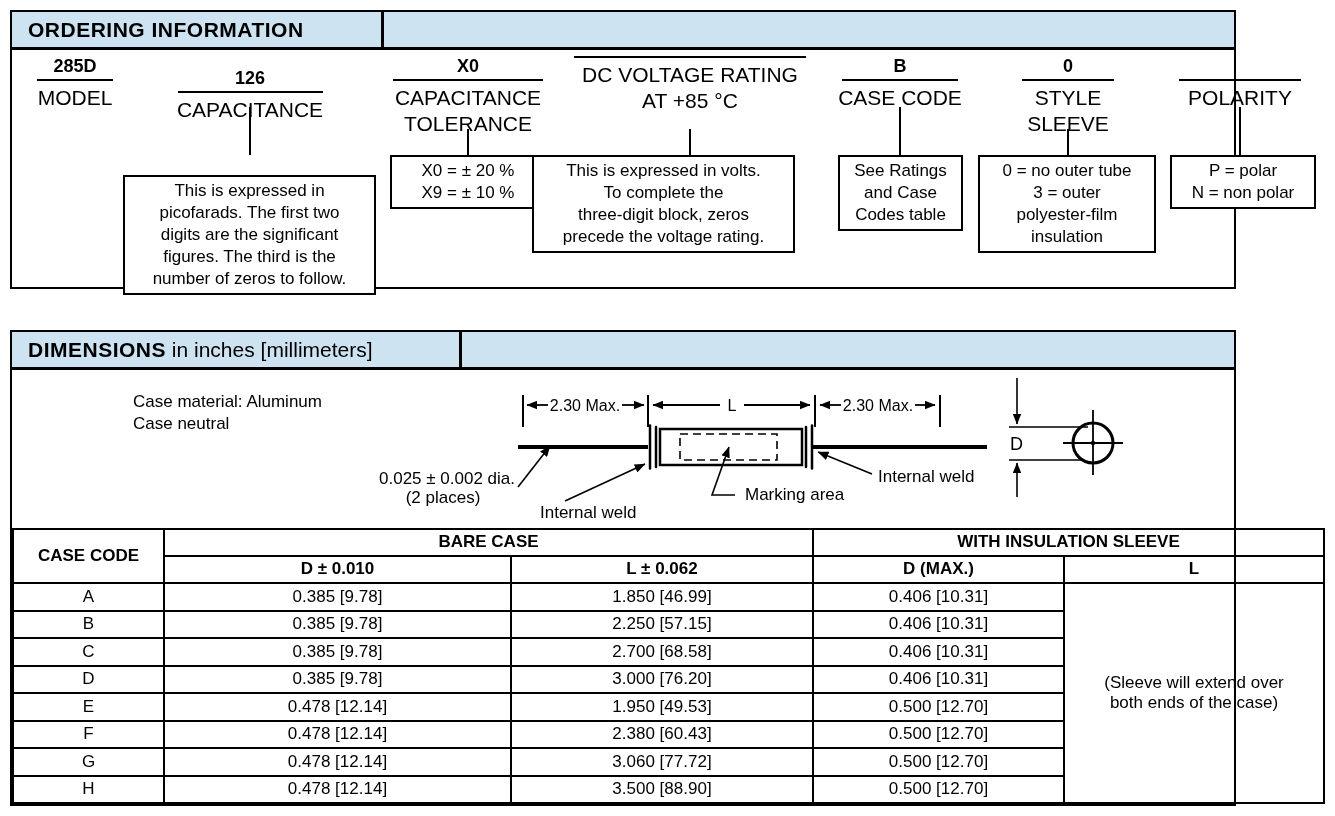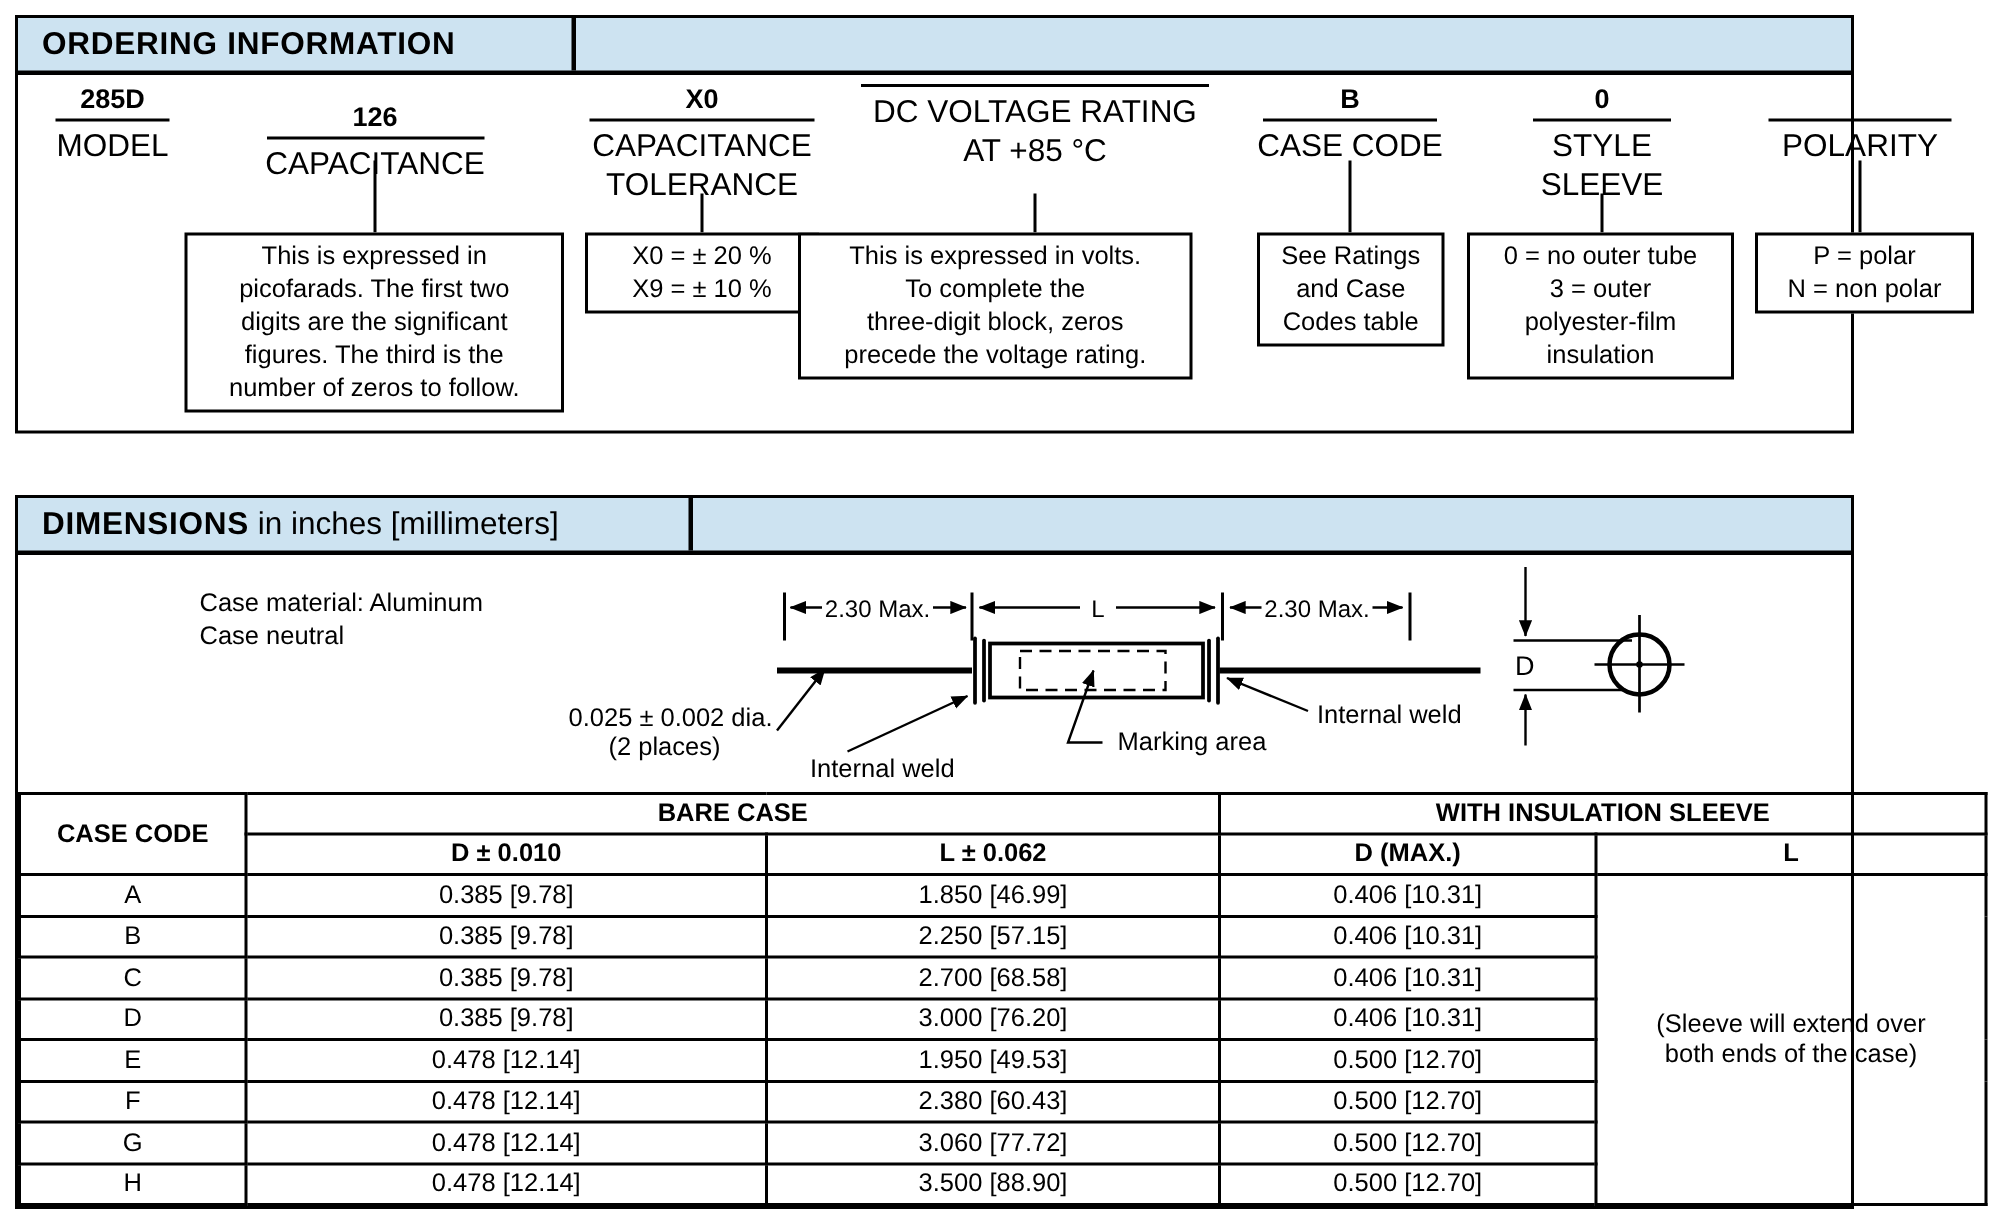--- a/index.html
+++ b/index.html
@@ -96,21 +96,21 @@
       <div class="ord-label">POLARITY</div>
     </div>
 
     <div class="connector" style="left:237px; top:57px;  height:48px;"></div>
     <div class="connector" style="left:455px; top:79px;  height:26px;"></div>
     <div class="connector" style="left:677px; top:79px;  height:26px;"></div>
     <div class="connector" style="left:887px; top:57px;  height:48px;"></div>
     <div class="connector" style="left:1055px; top:79px; height:26px;"></div>
     <div class="connector" style="left:1227px; top:57px; height:48px;"></div>
 
-    <div class="note-box" style="left:111px;  width:253px;">This is expressed in
+    <div class="note-box" style="left:111px;  width:253px;margin-top:20px;">This is expressed in
 picofarads. The first two
 digits are the significant
 figures. The third is the
 number of zeros to follow.</div>
     <div class="note-box" style="left:378px;  width:156px;">X0 = ± 20 %
 X9 = ± 10 %</div>
     <div class="note-box" style="left:520px;  width:263px;">This is expressed in volts.
 To complete the
 three-digit block, zeros
 precede the voltage rating.</div>

